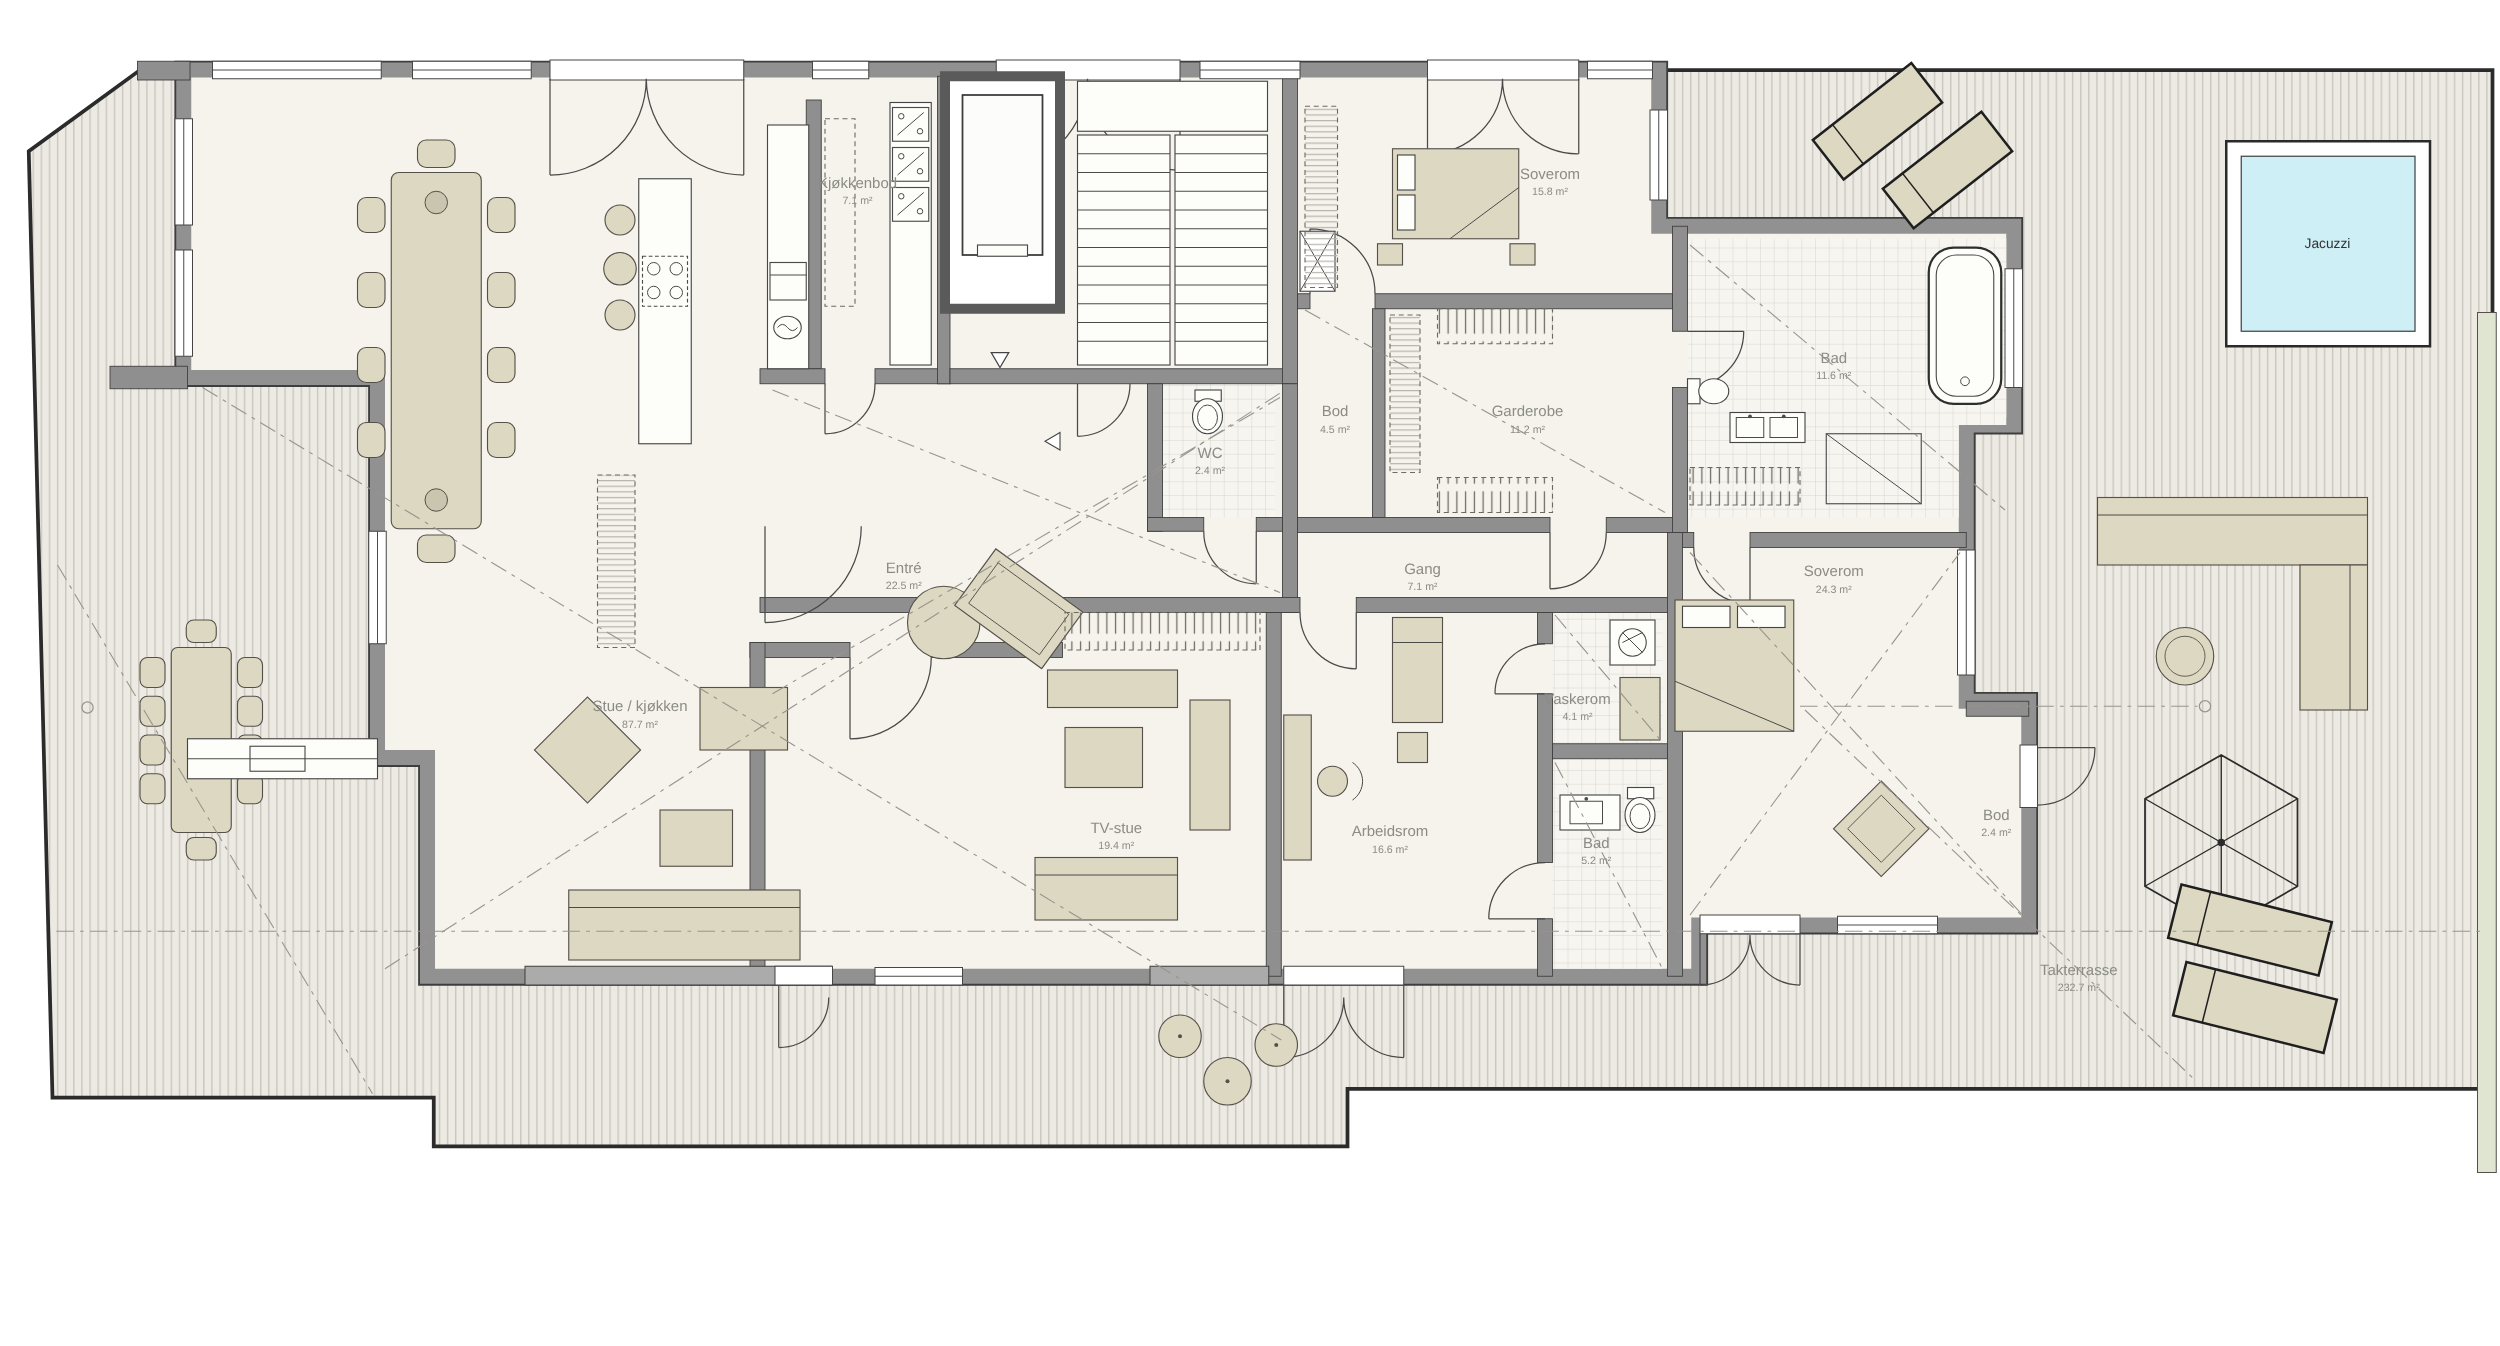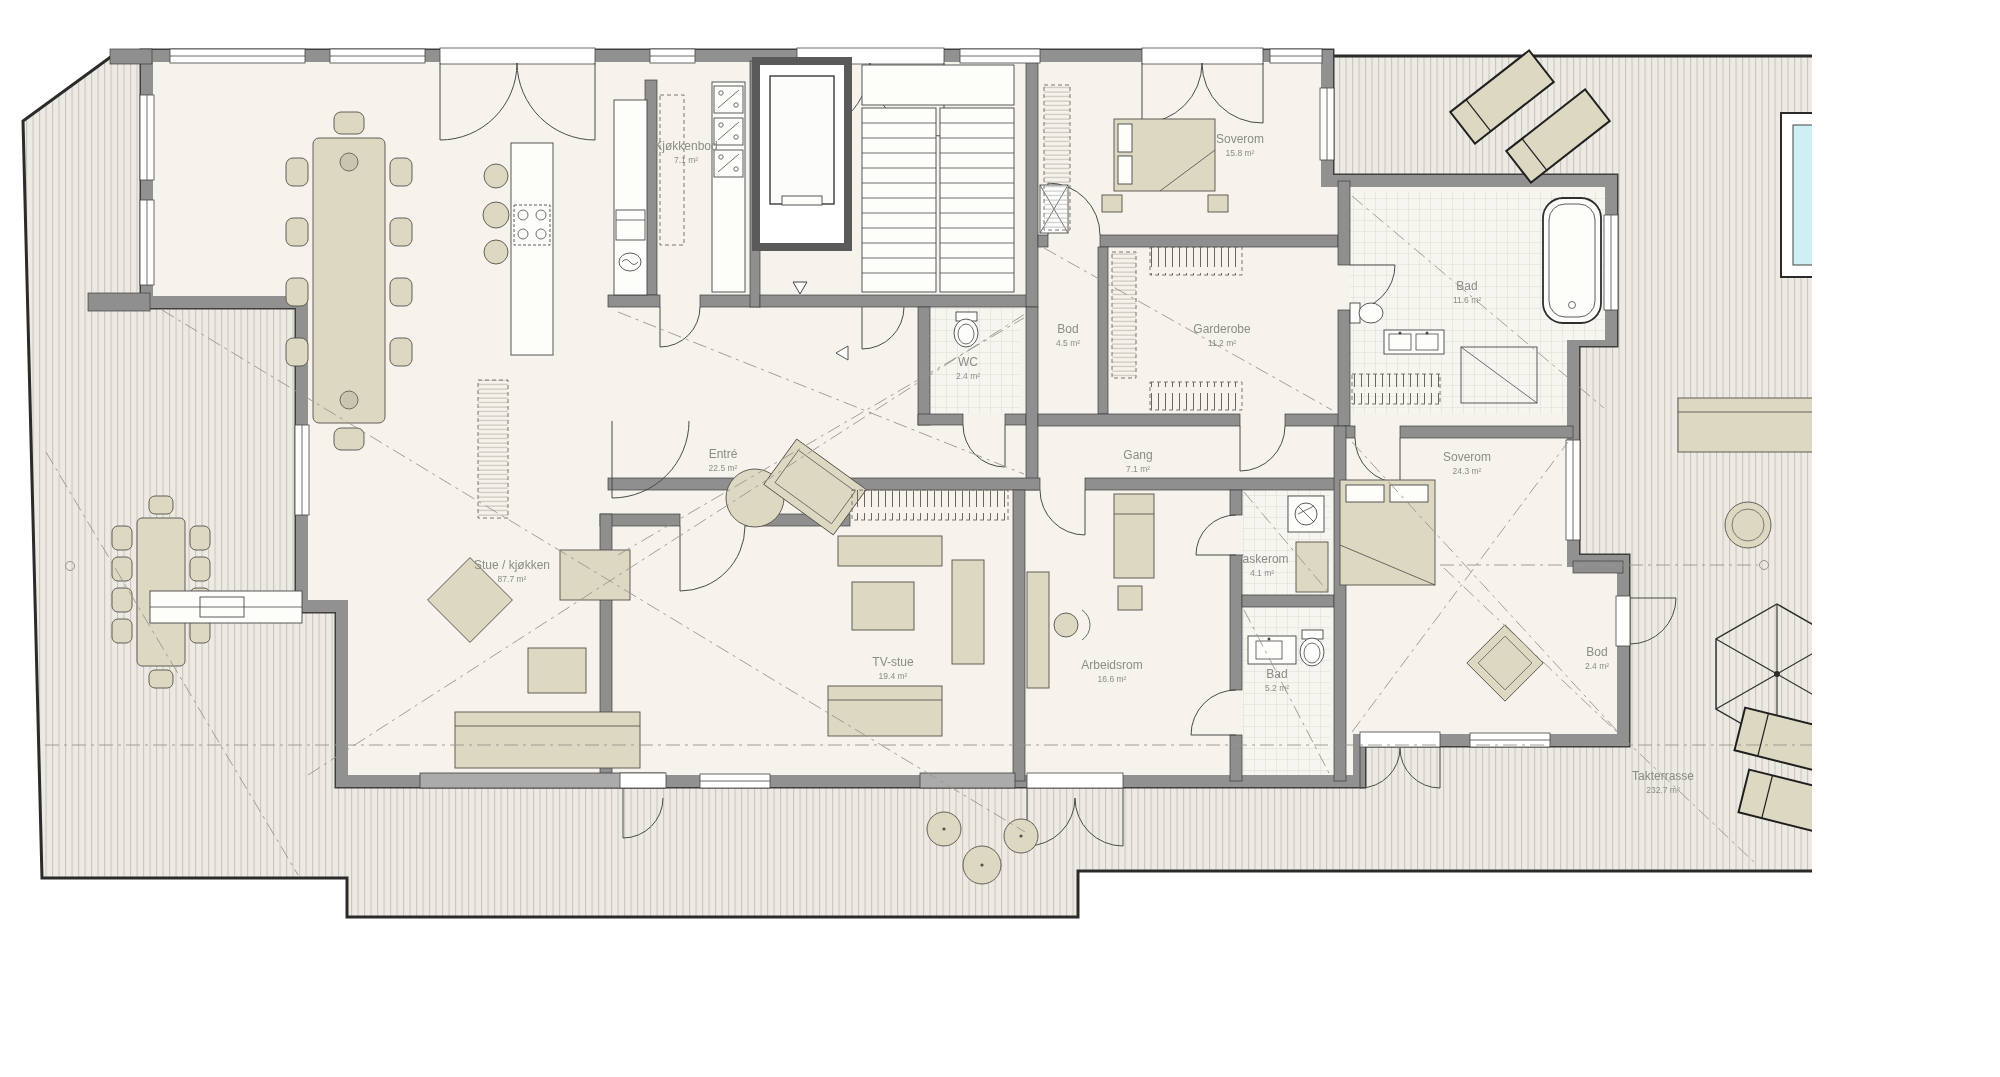--- a/index.html
+++ b/index.html
@@ -1,16 +1,16 @@
 <!DOCTYPE html>
 <html><head>
 <meta charset="utf-8">
 <style>
   html,body{margin:0;padding:0;background:#fff;}
-  .stage{position:relative;width:1812px;height:1077px;background:#ffffff;overflow:hidden;
+  .stage{position:relative;width:2000px;height:1077px;background:#ffffff;overflow:hidden;
          font-family:"Liberation Sans",sans-serif;}
   svg text{font-family:"Liberation Sans",sans-serif;}
   .lbl-name{font-size:12px;fill:#8c8c86;text-anchor:middle;}
   .lbl-area{font-size:8.5px;fill:#8c8c86;text-anchor:middle;}
   .lbl-dark{font-size:11px;fill:#333;text-anchor:middle;}
   .furn{fill:#ddd8c2;stroke:#55504a;stroke-width:.9;}
   .furnb{fill:#ddd8c2;stroke:#1f1f1f;stroke-width:2;}
   .white{fill:#fdfdfa;stroke:#454545;stroke-width:.9;}
   .wall{fill:#8f8f8f;stroke:#3e3e3e;stroke-width:.7;}
   .win{fill:#ffffff;stroke:#454545;stroke-width:.8;}

